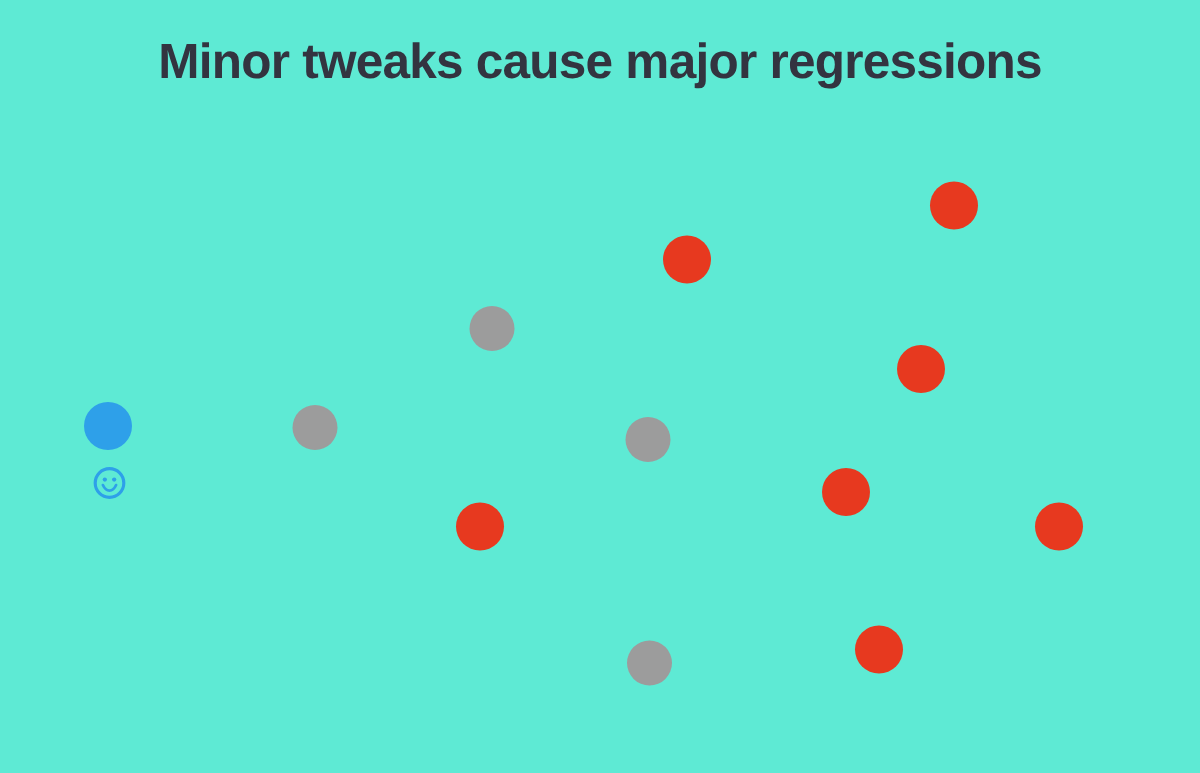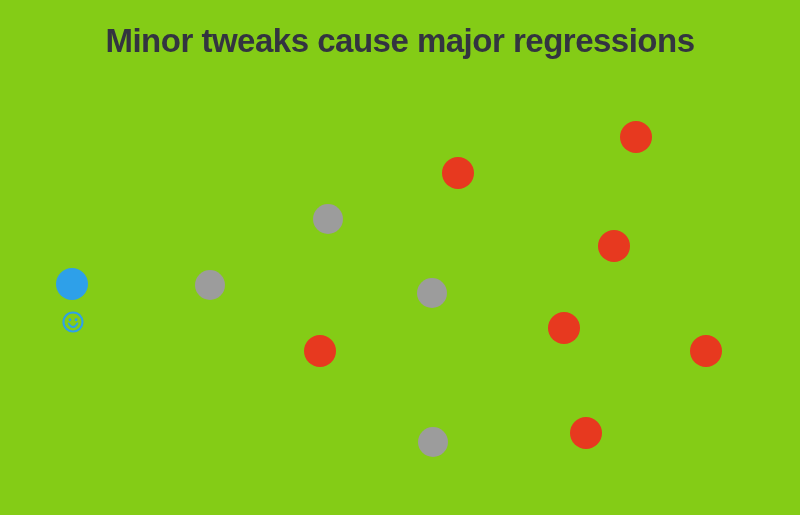--- a/index.html
+++ b/index.html
@@ -42,21 +42,21 @@
     border-radius: 50%;
   }
   .smiley {
     position: absolute;
     display: block;
   }
 </style>
 </head>
 <body>
 
-<div class="canvas" style="background: #84cc16;">
+<div class="canvas" style="background: #5eead4;">
   <h1 class="title" style="color: rgb(51, 52, 64);">Minor tweaks cause major regressions</h1>
   <div class="scatter">
     <svg class="smiley" viewBox="0 0 24 24" xmlns="http://www.w3.org/2000/svg" style="left: 62px; top: 311px; width: 22px; height: 22px; color: rgb(46, 160, 233);">
       <circle cx="12" cy="12" r="10.4" fill="none" stroke="currentColor" stroke-width="2.3"></circle>
       <circle cx="8.6" cy="9.5" r="1.55" fill="currentColor"></circle>
       <circle cx="15.4" cy="9.5" r="1.55" fill="currentColor"></circle>
       <path d="M7.2 13.5 C8.4 16.2, 10 17.5, 12 17.5 C14 17.5, 15.6 16.2, 16.8 13.5" fill="none" stroke="currentColor" stroke-width="2" stroke-linecap="round"></path>
     </svg>
   <div class="dot" style="left: 56px; top: 268px; width: 32px; height: 32px; background: rgb(46, 160, 233);"></div>
       <div class="dot" style="left: 195px; top: 270px; width: 30px; height: 30px; background: rgb(156, 156, 156);"></div>

